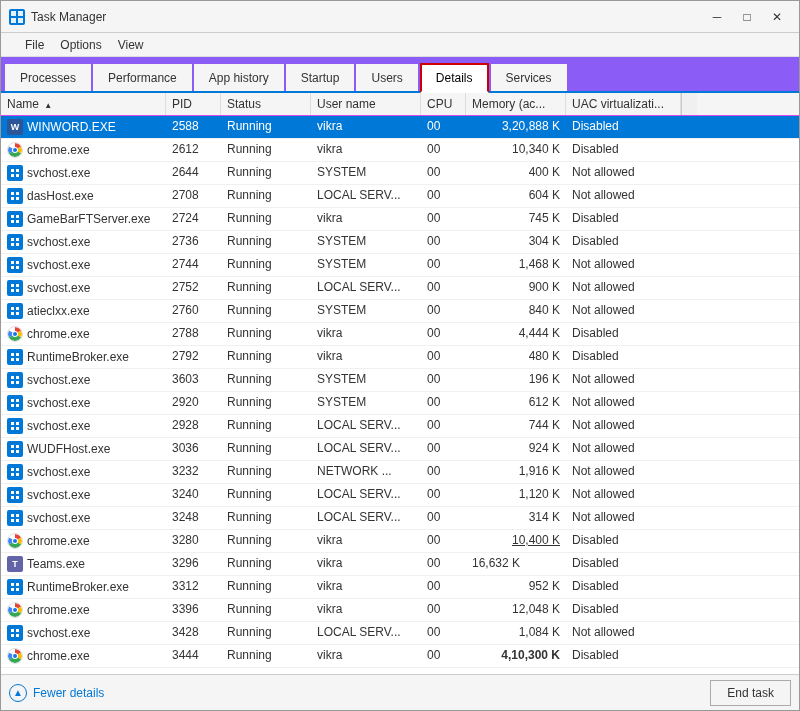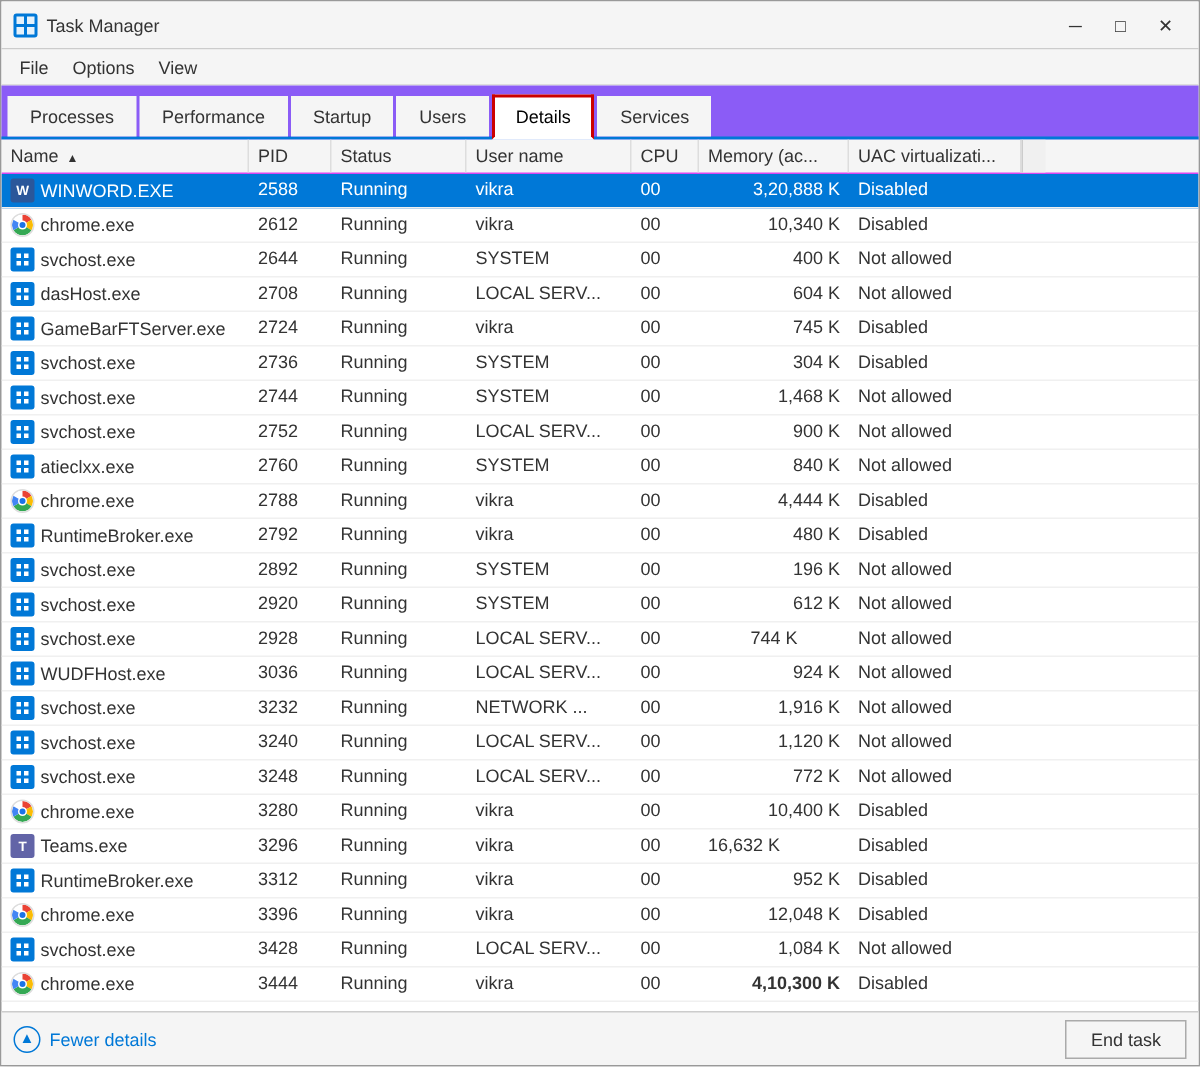--- a/index.html
+++ b/index.html
@@ -65,21 +65,21 @@
       display: flex;
       align-items: center;
       justify-content: center;
       color: #333;
     }
     .menu-bar {
       background: #f5f5f5;
       border-bottom: 1px solid #ddd;
       display: flex;
       align-items: center;
-      padding: 2px 4px;
+      padding: 2px 16px;
       height: 24px;
     }
     .menu-item {
       padding: 2px 8px;
       cursor: pointer;
       font-size: 12px;
       color: #333;
     }
     .tabs-bar {
       background: #8b5cf6;
@@ -228,20 +228,21 @@
 
   <div class="menu-bar">
     <span class="menu-item">File</span>
     <span class="menu-item">Options</span>
     <span class="menu-item">View</span>
   </div>
 
   <div class="tabs-bar">
     <div class="tab">Processes</div>
     <div class="tab">Performance</div>
+    <div class="tab">App history</div>
     <div class="tab">Startup</div>
     <div class="tab">Users</div>
     <div class="tab active">Details</div>
     <div class="tab">Services</div>
   </div>
 
   <div class="table-container">
     <div class="table-header">
       <div class="th">
         <span>Name</span>
@@ -469,21 +470,21 @@
         <span class="process-icon" style="background:#0078d7; border-radius:2px; display:inline-flex; align-items:center; justify-content:center; width:16px; height:16px;">
         <svg width="10" height="10" viewBox="0 0 10 10">
                 <rect x="1" y="1" width="3" height="3" fill="white"></rect>
                 <rect x="6" y="1" width="3" height="3" fill="white"></rect>
                 <rect x="1" y="6" width="3" height="3" fill="white"></rect>
                 <rect x="6" y="6" width="3" height="3" fill="white"></rect>
               </svg>
       </span>
         <span>svchost.exe</span>
       </div>
-      <div class="td">2892</div>
+      <div class="td">3603</div>
       <div class="td">Running</div>
       <div class="td">SYSTEM</div>
       <div class="td">00</div>
       <div class="td" style="text-align:right;">196 K</div>
       <div class="td">Not allowed</div>
     </div>
         <div class="table-row">
       <div class="td name-cell">
         <span class="process-icon" style="background:#0078d7; border-radius:2px; display:inline-flex; align-items:center; justify-content:center; width:16px; height:16px;">
         <svg width="10" height="10" viewBox="0 0 10 10">
@@ -511,21 +512,21 @@
                 <rect x="1" y="6" width="3" height="3" fill="white"></rect>
                 <rect x="6" y="6" width="3" height="3" fill="white"></rect>
               </svg>
       </span>
         <span>svchost.exe</span>
       </div>
       <div class="td">2928</div>
       <div class="td">Running</div>
       <div class="td">LOCAL SERV...</div>
       <div class="td">00</div>
-      <div class="td" style="text-align:center;">744 K</div>
+      <div class="td" style="text-align:right;">744 K</div>
       <div class="td">Not allowed</div>
     </div>
         <div class="table-row">
       <div class="td name-cell">
         <span class="process-icon" style="background:#0078d7; border-radius:2px; display:inline-flex; align-items:center; justify-content:center; width:16px; height:16px;">
         <svg width="10" height="10" viewBox="0 0 10 10">
                 <rect x="1" y="1" width="3" height="3" fill="white"></rect>
                 <rect x="6" y="1" width="3" height="3" fill="white"></rect>
                 <rect x="1" y="6" width="3" height="3" fill="white"></rect>
                 <rect x="6" y="6" width="3" height="3" fill="white"></rect>
@@ -587,21 +588,21 @@
                 <rect x="1" y="6" width="3" height="3" fill="white"></rect>
                 <rect x="6" y="6" width="3" height="3" fill="white"></rect>
               </svg>
       </span>
         <span>svchost.exe</span>
       </div>
       <div class="td">3248</div>
       <div class="td">Running</div>
       <div class="td">LOCAL SERV...</div>
       <div class="td">00</div>
-      <div class="td" style="text-align:right;">772 K</div>
+      <div class="td" style="text-align:right;">314 K</div>
       <div class="td">Not allowed</div>
     </div>
         <div class="table-row">
       <div class="td name-cell">
         <span class="process-icon" style="background:white; border:1px solid #ddd; border-radius:50%; overflow:hidden; position:relative;">
         <svg width="14" height="14" viewBox="0 0 14 14">
           <circle cx="7" cy="7" r="7" fill="white"></circle>
           <path d="M7 7 L7 0 A7 7 0 0 1 13.06 3.5 Z" fill="#ea4335"></path>
           <path d="M7 7 L13.06 3.5 A7 7 0 0 1 13.06 10.5 Z" fill="#fbbc04"></path>
           <path d="M7 7 L13.06 10.5 A7 7 0 0 1 0.94 10.5 Z" fill="#34a853"></path>
@@ -609,21 +610,21 @@
           <circle cx="7" cy="7" r="3" fill="white"></circle>
           <circle cx="7" cy="7" r="2" fill="#1a73e8"></circle>
         </svg>
       </span>
         <span>chrome.exe</span>
       </div>
       <div class="td">3280</div>
       <div class="td">Running</div>
       <div class="td">vikra</div>
       <div class="td">00</div>
-      <div class="td" style="text-align:right;">10,400 K</div>
+      <div class="td" style="text-align:right;text-decoration:underline;">10,400 K</div>
       <div class="td">Disabled</div>
     </div>
         <div class="table-row">
       <div class="td name-cell">
         <span class="process-icon" style="background:#6264a7; border-radius:2px; color:white; font-size:9px; font-weight:bold; display:inline-flex; align-items:center; justify-content:center; width:16px; height:16px;">T</span>
         <span>Teams.exe</span>
       </div>
       <div class="td">3296</div>
       <div class="td">Running</div>
       <div class="td">vikra</div>

